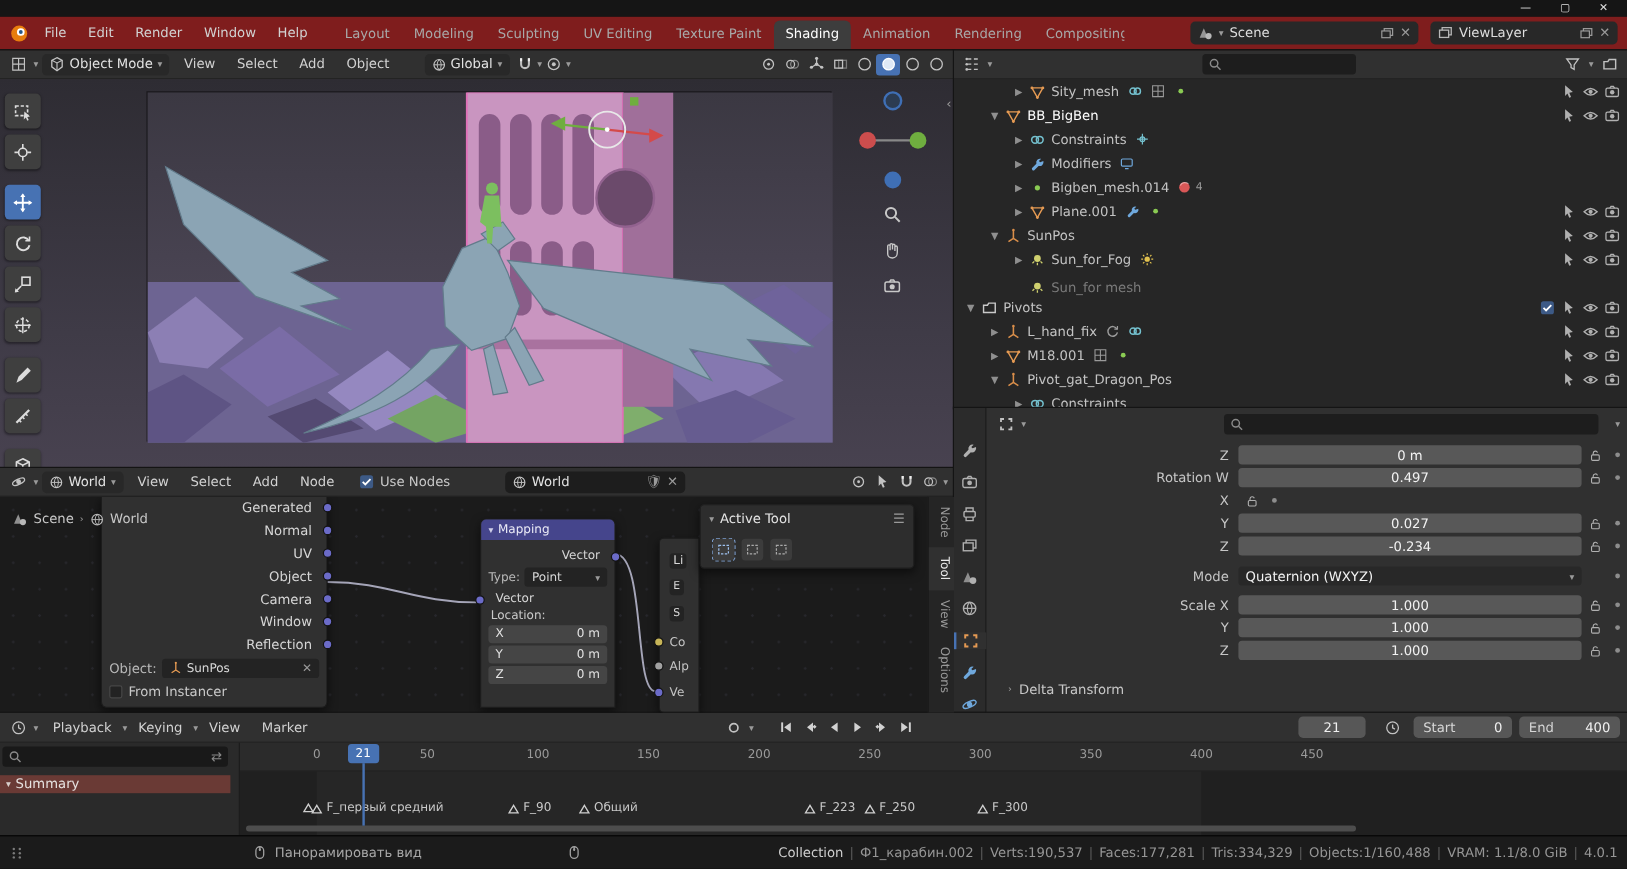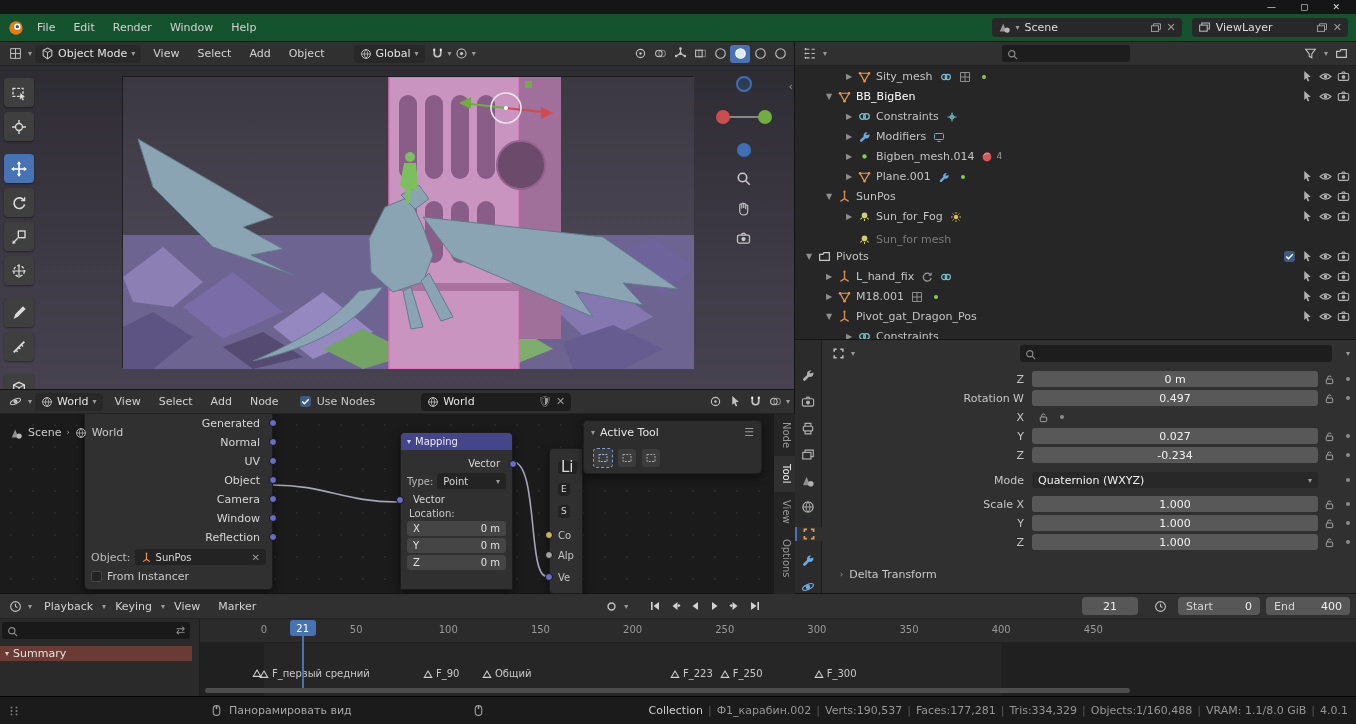--- a/index.html
+++ b/index.html
@@ -5,21 +5,21 @@
 *{box-sizing:border-box;margin:0;padding:0}
 html,body{width:1356px;height:724px;overflow:hidden;background:#111}
 body{font-family:"DejaVu Sans","Liberation Sans",sans-serif;font-size:11px;color:#c9c9c9;position:relative}
 svg.ic{display:inline-block;vertical-align:middle;flex:none}
 .row{display:flex;align-items:center}
 .sp{flex:1}
 
 #titlebar{position:absolute;left:0;top:0;width:1356px;height:14px;background:#151515;display:flex;align-items:center;padding:0 6px;font-size:9px;color:#cfcfcf;white-space:nowrap}
 #titlebar .winctl{margin-left:auto;display:flex;gap:24px;padding-right:10px;font-size:9px;color:#e0e0e0}
 
-#menubar{position:absolute;left:0;top:14px;width:1356px;height:28px;background:#14532d;display:flex;align-items:center;border-bottom:1px solid #0e0e0e;white-space:nowrap}
+#menubar{position:absolute;left:0;top:14px;width:1356px;height:28px;background:#7f1d1d;display:flex;align-items:center;border-bottom:1px solid #0e0e0e;white-space:nowrap}
 .menu-item{padding:0 9px;color:#d2d2d2}
 #workspaces{display:flex;height:100%;align-items:flex-end;margin-left:12px;overflow:hidden;max-width:660px}
 .ws-tab{padding:5px 10px 6px;color:#a8a8a8;border-radius:5px 5px 0 0;white-space:nowrap}
 .ws-tab.active{background:#3d3d3d;color:#fff}
 #topbar-right{margin-left:auto;display:flex;gap:10px;padding-right:8px}
 .selbox{background:#282828;border-radius:4px;height:19px;display:flex;align-items:center;gap:5px;padding:0 6px;color:#dedede}
 
 .editor{position:absolute;background:#303030;outline:1px solid #141414}
 .ed-header{height:24px;background:#303030;border-bottom:1px solid #232323;display:flex;align-items:center;gap:3px;padding:0 5px;white-space:nowrap}
 .pill{background:#282828;border-radius:4px;height:18px;display:flex;align-items:center;gap:4px;padding:0 6px;color:#e3e3e3}
@@ -111,20 +111,31 @@
         <circle cx="6" cy="6" r="5" fill="#e87d0d"></circle>
         <circle cx="7" cy="5" r="2.4" fill="#fff"></circle>
         <circle cx="7" cy="5" r="1.2" fill="#265787"></circle>
       </svg></span>
   <div id="topmenus" class="row">
       <div class="menu-item">File</div>
       <div class="menu-item">Edit</div>
       <div class="menu-item">Render</div>
       <div class="menu-item">Window</div>
       <div class="menu-item">Help</div>
+    </div>
+  <div id="workspaces">
+      <div class="ws-tab">Layout</div>
+      <div class="ws-tab">Modeling</div>
+      <div class="ws-tab">Sculpting</div>
+      <div class="ws-tab">UV Editing</div>
+      <div class="ws-tab">Texture Paint</div>
+      <div class="ws-tab active">Shading</div>
+      <div class="ws-tab">Animation</div>
+      <div class="ws-tab">Rendering</div>
+      <div class="ws-tab">Compositing</div>
     </div>
   <div id="topbar-right">
     <div class="selbox">
       <span class="icslot1"><svg class="ic" width="13" height="13" viewBox="0 0 12 12" style="color:#b8b8b8">
             <circle cx="8.4" cy="8.4" r="2.4" fill="currentColor"></circle>
             <path d="M1.6 9.6L4.8 2.4l3 7.2z" fill="currentColor" opacity=".75"></path>
           </svg></span>
         <span class="chev">▾</span>
       <span style="min-width:120px">Scene</span>
       <span class="icslot2"><svg class="ic" width="12" height="12" viewBox="0 0 12 12" style="color:#9a9a9a">
@@ -566,21 +577,21 @@
           </div>
           <div class="nfld" style="margin:2px 6px 0 6px">
             <span>Z</span>
             <span style="margin-left:auto">0 m</span>
           </div>
         </div>
     </div>
 
     <div class="node" id="sliver" style="left:549px;top:34px;width:34px;height:146px;border-radius:4px 0 0 4px">
         <div style="position:absolute;left:0;top:10px;width:34px;height:16px;display:flex;align-items:center;padding-left:8px;font-size:10px;color:#c4c4c4">
-          <span class="ddn" style="height:13px;padding:0 3px;font-size:15px">Li</span>
+          <span class="ddn" style="height:13px;padding:0 3px;font-size:10px">Li</span>
         </div>
         <div style="position:absolute;left:0;top:32px;width:34px;height:16px;display:flex;align-items:center;padding-left:8px;font-size:10px;color:#c4c4c4">
           <span class="ddn" style="height:13px;padding:0 3px;font-size:9px">E</span>
         </div>
         <div style="position:absolute;left:0;top:54px;width:34px;height:16px;display:flex;align-items:center;padding-left:8px;font-size:10px;color:#c4c4c4">
           <span class="ddn" style="height:13px;padding:0 3px;font-size:9px">S</span>
         </div>
         <div style="position:absolute;left:0;top:78px;width:34px;height:16px;display:flex;align-items:center;padding-left:8px;font-size:10px;color:#c4c4c4">
           <span>Co</span>
           <span class="sock l yellow" style="top:4px"></span>

